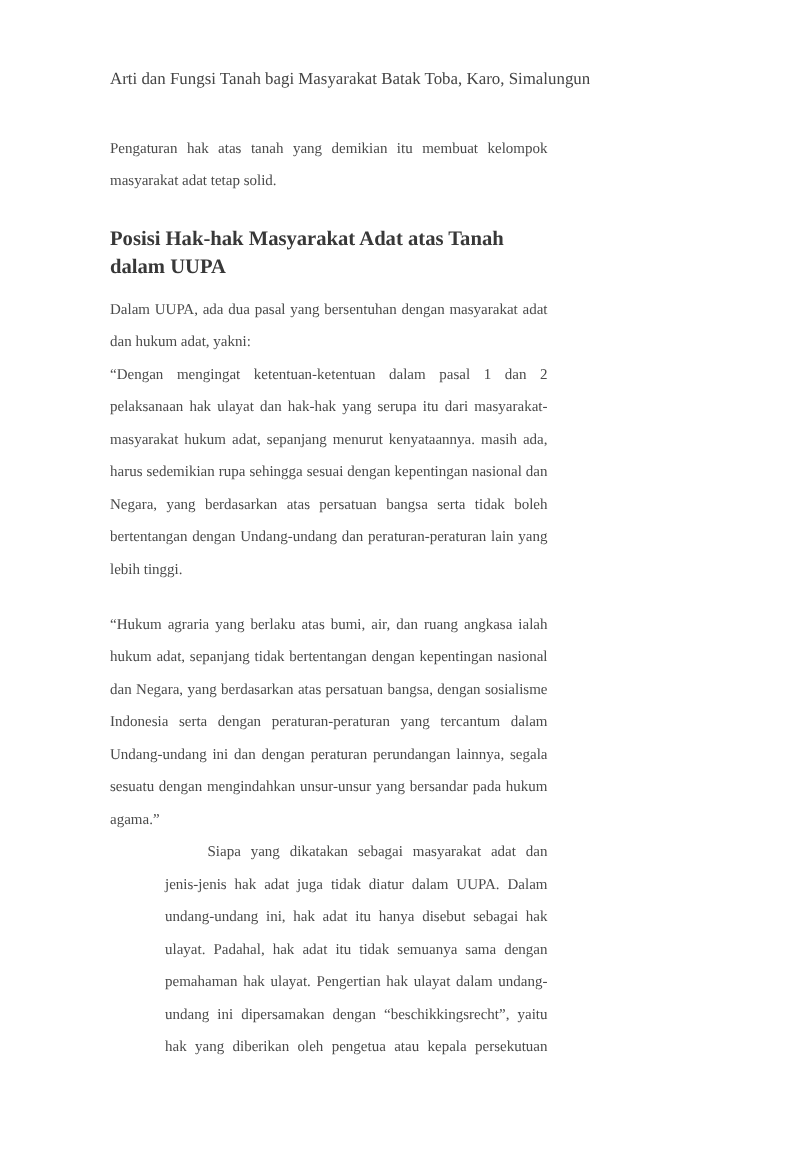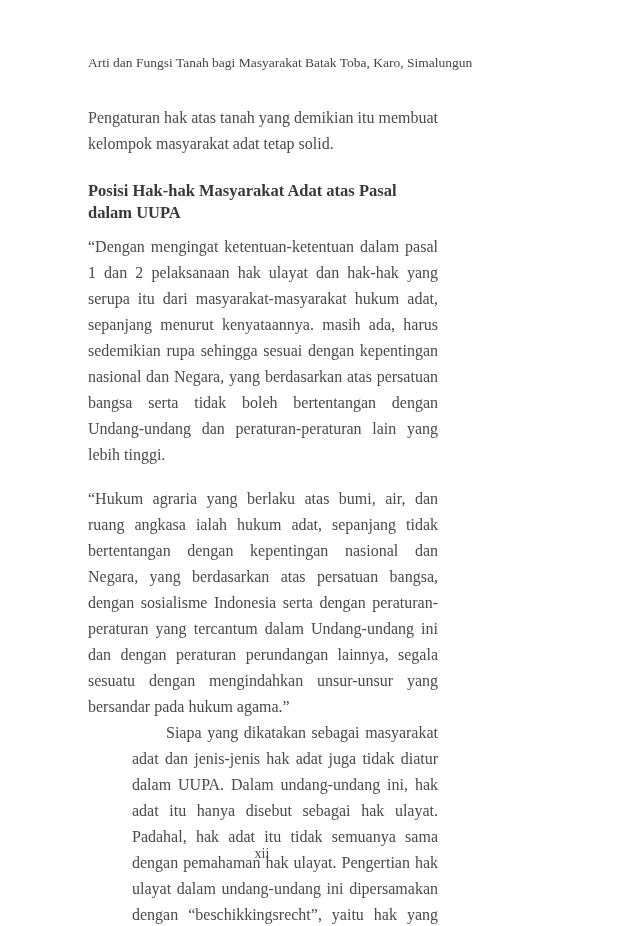--- a/index.html
+++ b/index.html
@@ -25,21 +25,21 @@
   .running-header {
     text-align: center;
     font-size: 13.5px;
     line-height: 17px;
     margin: 0 0 34px 0;
     color: #454545;
     white-space: nowrap;
   }
   .para {
     margin: 0;
-    font-size: 16px;
+    font-size: 12px;
     line-height: 26px;
     text-align: justify;
     color: #4a4a4a;
   }
   .intro {
     margin-bottom: 23px;
   }
   .section-heading {
     margin: 0 0 10px 0;
     font-size: 16.5px;
@@ -68,26 +68,26 @@
 </style>
 </head>
 <body>
 
 <div class="page">
 
   <div class="running-header">Arti dan Fungsi Tanah bagi Masyarakat Batak Toba, Karo, Simalungun</div>
 
   <p class="para intro">Pengaturan hak atas tanah yang demikian itu membuat kelompok masyarakat adat tetap solid.</p>
 
-  <h2 class="section-heading">Posisi Hak-hak Masyarakat Adat atas Pasal dalam UUPA</h2>
+  <h2 class="section-heading">Posisi Hak-hak Masyarakat Adat atas Tanah dalam UUPA</h2>
 
+  <p class="para">Dalam UUPA, ada dua pasal yang bersentuhan dengan masyarakat adat dan hukum adat, yakni:</p>
 
 
   <p class="para quote-1">“Dengan mengingat ketentuan-ketentuan dalam pasal 1 dan 2 pelaksanaan hak ulayat dan hak-hak yang serupa itu dari masyarakat-masyarakat hukum adat, sepanjang menurut kenyataannya. masih ada, harus sedemikian rupa sehingga sesuai dengan kepentingan nasional dan Negara, yang berdasarkan atas persatuan bangsa serta tidak boleh bertentangan dengan Undang-undang dan peraturan-peraturan lain yang lebih tinggi.</p>
 
 
   <p class="para">“Hukum agraria yang berlaku atas bumi, air, dan ruang angkasa ialah hukum adat, sepanjang tidak bertentangan dengan kepentingan nasional dan Negara, yang berdasarkan atas persatuan bangsa, dengan sosialisme Indonesia serta dengan peraturan-peraturan yang tercantum dalam Undang-undang ini dan dengan peraturan perundangan lainnya, segala sesuatu dengan mengindahkan unsur-unsur yang bersandar pada hukum agama.”</p>
 
   <p class="para closing">Siapa yang dikatakan sebagai masyarakat adat dan jenis-jenis hak adat juga tidak diatur dalam UUPA. Dalam undang-undang ini, hak adat itu hanya disebut sebagai hak ulayat. Padahal, hak adat itu tidak semuanya sama dengan pemahaman hak ulayat. Pengertian hak ulayat dalam undang-undang ini dipersamakan dengan “beschikkingsrecht”, yaitu hak yang diberikan oleh pengetua atau kepala persekutuan</p>
 
-  <div class="page-number">xii</div>
 
 </div>
 
 </body></html>

